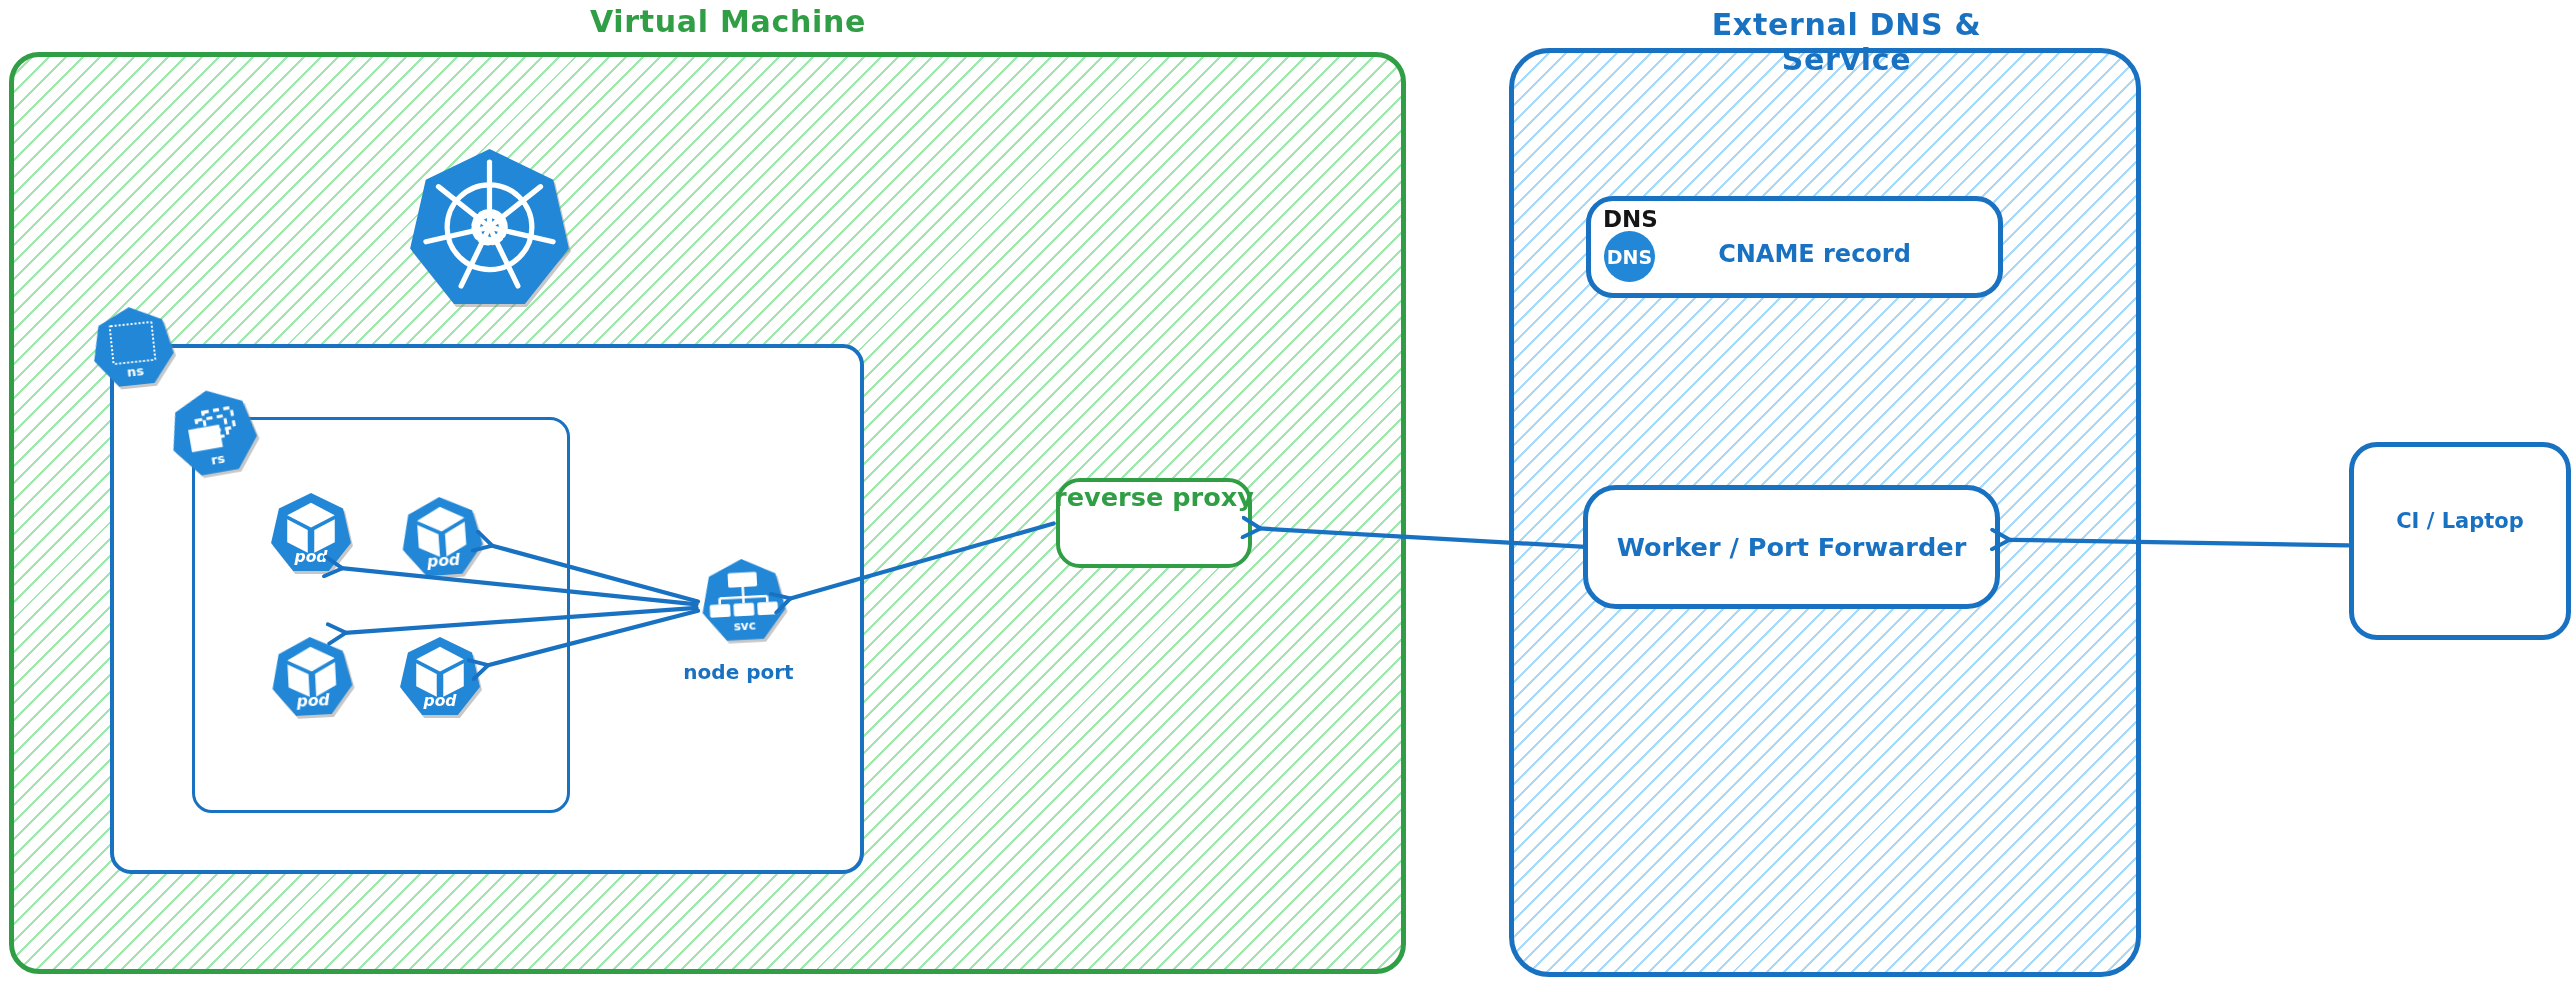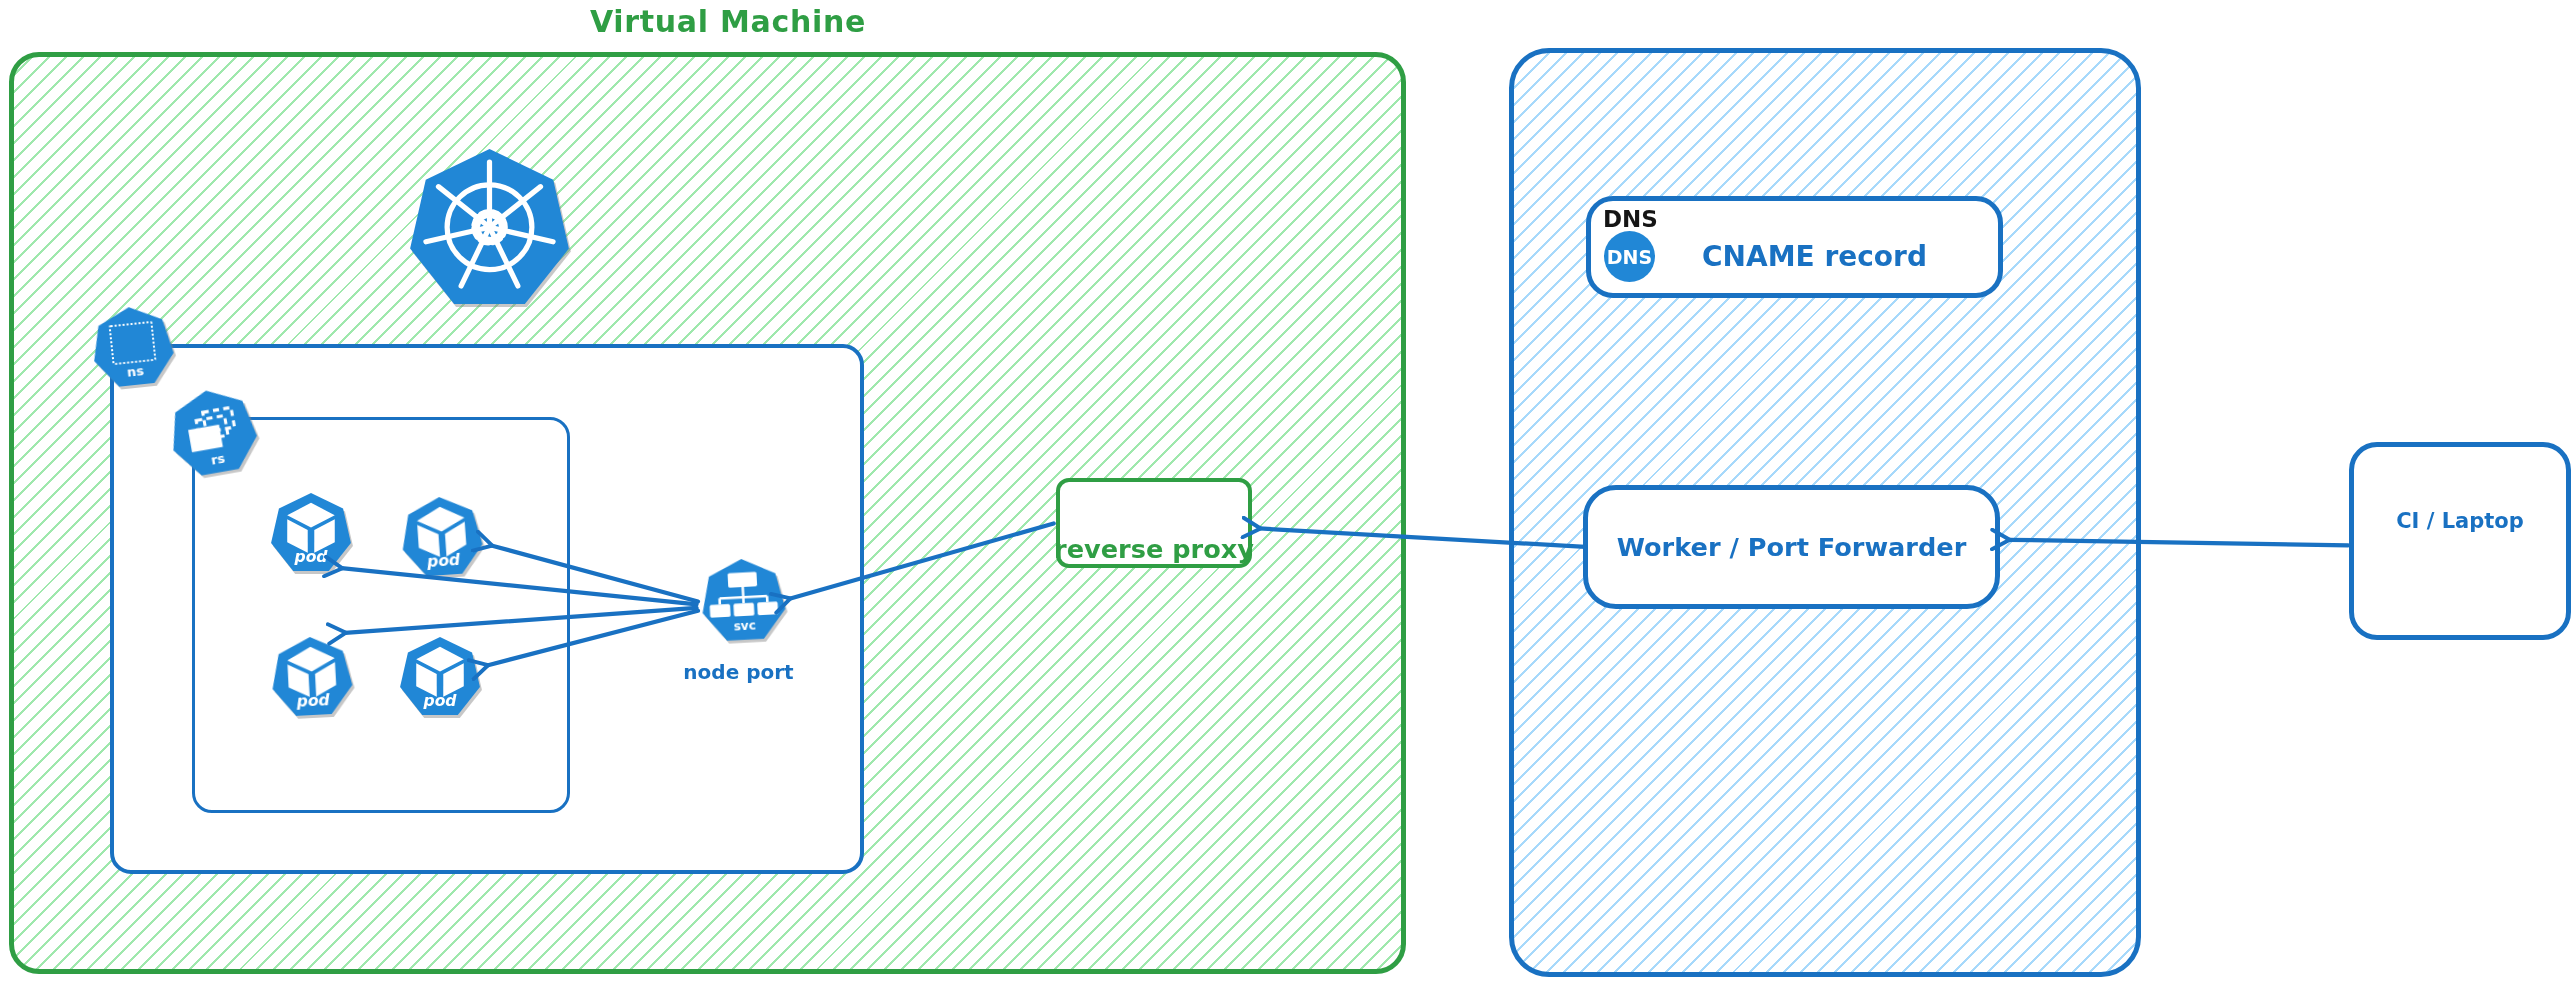--- a/index.html
+++ b/index.html
@@ -21,37 +21,37 @@
   }
   .title{
     position:absolute;text-align:center;font-weight:bold;font-size:30px;letter-spacing:0.7px;
   }
   .vm-title{left:586px;top:4.3px;width:284px;color:var(--green-stroke,#2f9e44);}
   .ext-title{left:1669px;top:7px;width:355px;color:var(--blue-stroke,#1971c2);}
   
   .whitebox{position:absolute;background:#fff;box-sizing:border-box;}
   .node-box{left:110px;top:344px;width:754px;height:530px;border:4.3px solid var(--blue-stroke,#1971c2);border-radius:21px;}
   .rs-box{left:192px;top:417px;width:378px;height:396px;border:3.6px solid var(--blue-stroke,#1971c2);border-radius:20px;}
-  .rproxy{left:1056px;top:478px;width:196px;height:90px;border:4.3px solid var(--green-stroke,#2f9e44);border-radius:13px;
-          display:flex;align-items:flex-end;justify-content:center;}
+  .rproxy{left:1056px;top:478px;width:196px;height:90px;border:4.3px solid var(--green-stroke,#2f9e44);border-radius:24px;
+          display:flex;align-items:flex-start;justify-content:center;}
   .rproxy-label{color:var(--green-stroke,#2f9e44);font-size:25.6px;font-weight:bold;white-space:nowrap;}
   .dns-box{left:1586px;top:196px;width:417px;height:102px;border:5px solid var(--blue-stroke,#1971c2);border-radius:27px;}
   .worker{left:1583px;top:485px;width:417px;height:124px;border:5px solid var(--blue-stroke,#1971c2);border-radius:33px;
           display:flex;align-items:center;justify-content:center;}
   .worker-label{color:var(--blue-stroke,#1971c2);font-size:25.6px;font-weight:bold;white-space:nowrap;}
   .ci{left:2349px;top:442px;width:222px;height:198px;border:5px solid var(--blue-stroke,#1971c2);border-radius:28px;}
   .ci-label{position:absolute;left:0;top:62px;width:100%;text-align:center;color:var(--blue-stroke,#1971c2);
             font-size:21px;font-weight:bold;white-space:nowrap;}
   
   .dns-badge{position:absolute;left:1603px;top:206px;font-size:23px;font-weight:bold;color:var(--black-text,#111);}
   .dns-circle{position:absolute;left:1604px;top:231px;width:51px;height:51px;border-radius:50%;
               background:var(--icon-blue,#2187d6);display:flex;align-items:center;justify-content:center;}
   .dns-circle span{color:#fff;font-size:19px;font-weight:bold;}
   .cname-label{position:absolute;left:1669px;top:240px;width:291px;text-align:center;
-               color:var(--blue-stroke,#1971c2);font-size:28px;font-weight:bold;white-space:nowrap;}
+               color:var(--blue-stroke,#1971c2);font-size:24px;font-weight:bold;white-space:nowrap;}
   
   .hw{position:absolute;filter:drop-shadow(2.8px 3.6px 0 rgba(130,130,130,.45));}
   .hept{position:absolute;inset:0;background:var(--icon-blue,#2187d6);
         clip-path:polygon(50% 0%,89.1% 18.8%,98.7% 61.1%,71.7% 95.1%,28.3% 95.1%,1.3% 61.1%,10.9% 18.8%);}
   .hlabel{position:absolute;left:0;width:100%;text-align:center;color:#fff;font-weight:bold;}
   .pod-label{bottom:9.2px;font-size:15.6px;font-style:italic;}
   .tiny-label{bottom:10px;font-size:12.8px;}
   .glyph{position:absolute;left:0;top:0;width:100%;height:100%;}
   .dotsq{position:absolute;left:18.5px;top:15.6px;width:40px;height:36px;border:2.8px dotted #fff;border-radius:2.1px;}
   
@@ -62,20 +62,21 @@
 </style>
 </head>
 <body>
 
 <div id="canvas">
 
   <div class="container vm"></div>
   <div class="title vm-title">Virtual Machine</div>
 
   <div class="container ext"></div>
+  <div class="title ext-title">External DNS &amp; Service</div>
 
   <div class="whitebox node-box"></div>
 
   <div class="whitebox rs-box"></div>
 
   <div class="hw" style="left:408px;top:149px;width:163px;height:163px;">
     <div class="hept"></div>
     <svg class="glyph" viewBox="0 0 100 100">
       <g stroke="#fff" stroke-width="3.2" fill="none" stroke-linecap="round">
         <circle cx="50" cy="48" r="26"></circle>

